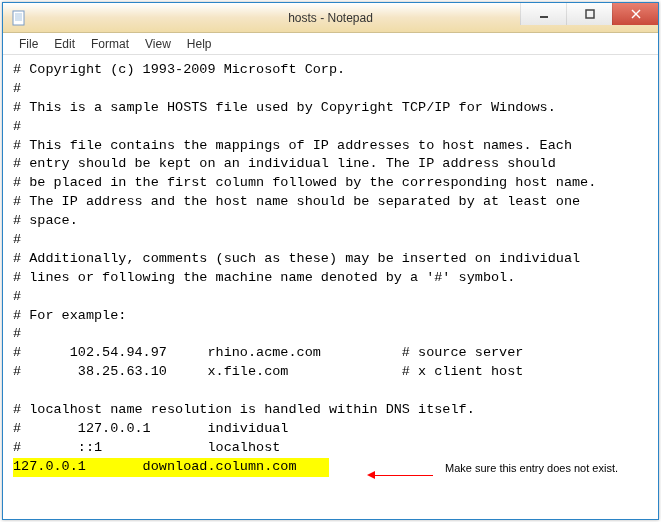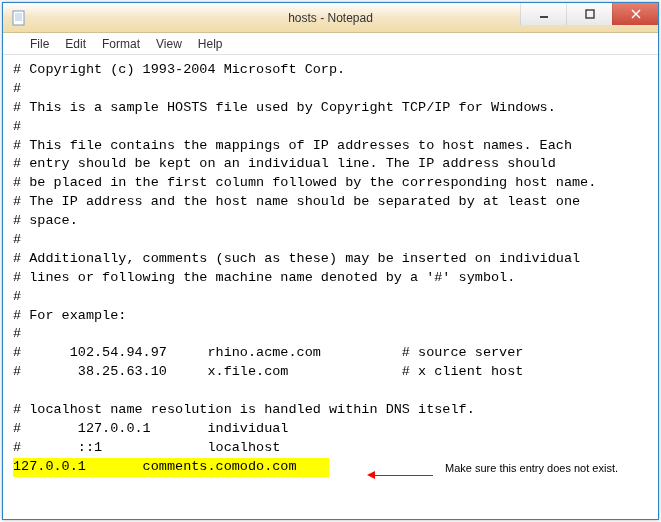--- a/index.html
+++ b/index.html
@@ -70,21 +70,21 @@
     .win-btn.close {
       background: linear-gradient(to bottom, #e88070, #c94a3b);
       color: #fff;
     }
     .menubar {
       height: 22px;
       background: #fff;
       border-bottom: 1px solid #e0e0e0;
       display: flex;
       align-items: center;
-      padding-left: 19px;
+      padding-left: 8px;
       font-size: 12px;
     }
     .menu-item {
       padding: 2px 8px;
       color: #333;
       cursor: default;
     }
     .content {
       flex: 1;
       background: #fff;
@@ -171,40 +171,40 @@
   </div>
 
   <div class="menubar">
     <div class="menu-item">File</div>
     <div class="menu-item">Edit</div>
     <div class="menu-item">Format</div>
     <div class="menu-item">View</div>
     <div class="menu-item">Help</div>
   </div>
 
-  <div class="content"><span># Copyright (c) 1993-2004 Microsoft Corp.</span>
+  <div class="content"><span># Copyright (c) 1993-2009 Microsoft Corp.</span>
 <span>#</span>
 <span># This is a sample HOSTS file used by Copyright TCP/IP for Windows.</span>
 <span>#</span>
 <span># This file contains the mappings of IP addresses to host names. Each</span>
 <span># entry should be kept on an individual line. The IP address should</span>
 <span># be placed in the first column followed by the corresponding host name.</span>
 <span># The IP address and the host name should be separated by at least one</span>
 <span># space.</span>
 <span>#</span>
 <span># Additionally, comments (such as these) may be inserted on individual</span>
 <span># lines or following the machine name denoted by a '#' symbol.</span>
 <span>#</span>
 <span># For example:</span>
 <span>#</span>
 <span>#      102.54.94.97     rhino.acme.com          # source server</span>
 <span>#       38.25.63.10     x.file.com              # x client host</span>
 <span></span>
 <span># localhost name resolution is handled within DNS itself.</span>
 <span>#       127.0.0.1       individual</span>
 <span>#       ::1             localhost</span>
-<span class="annotation-row"><span class="highlight">127.0.0.1       comments.comodo.com    </span><span class="annotation">
+<span class="annotation-row"><span class="highlight">127.0.0.1       download.column.com    </span><span class="annotation">
           <span class="arrow-line">
             <span class="arrow-head"></span>
           </span>
           <span class="annotation-text">Make sure this entry does not exist.</span>
         </span></span></div>
 </div>
 
 </body></html>

